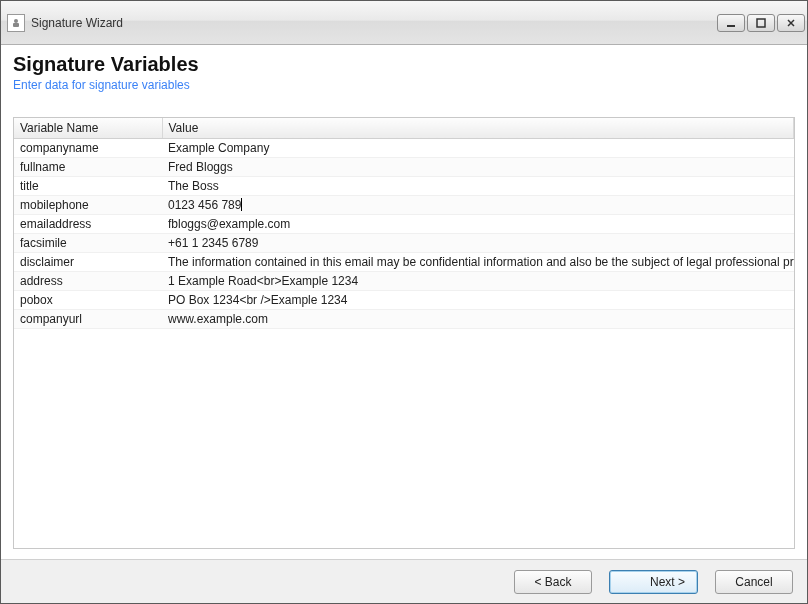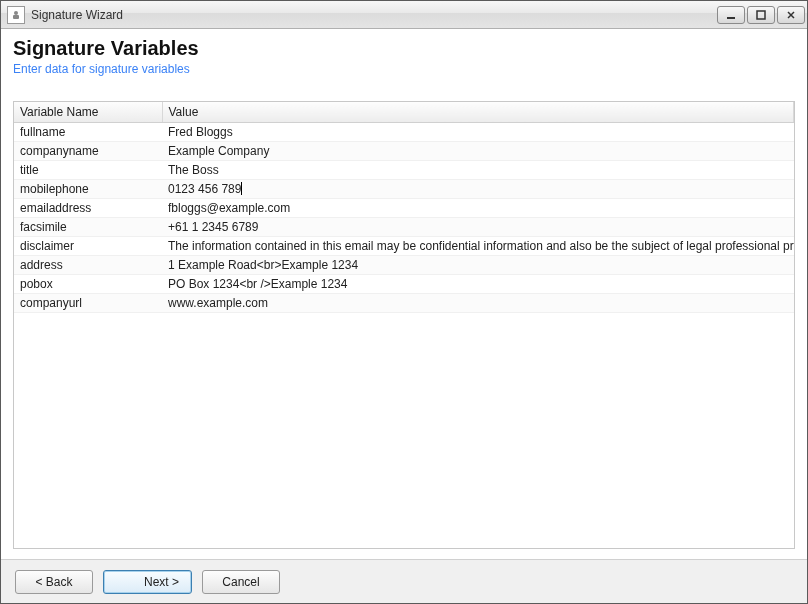--- a/index.html
+++ b/index.html
@@ -17,21 +17,21 @@
     height: 604px;
     background: #f0f0f0;
     border: 1px solid #5a5a5a;
     box-sizing: border-box;
     display: flex;
     flex-direction: column;
     box-shadow: 0 0 8px rgba(0,0,0,0.3);
   }
   
   .titlebar {
-    height: 28px;
+    height: 44px;
     background: linear-gradient(to bottom, #f7f7f7 0%, #e9e9e9 45%, #dcdcdc 46%, #e4e4e4 100%);
     border-bottom: 1px solid #b0b0b0;
     display: flex;
     align-items: center;
     padding: 0 2px 0 6px;
     box-sizing: border-box;
   }
   .titlebar .app-icon {
     width: 16px; height: 16px;
     background: #fff;
@@ -143,22 +143,22 @@
     background: #fff;
   }
 
   
   .footer {
     height: 44px;
     background: #f0f0f0;
     border-top: 1px solid #d0d0d0;
     display: flex;
     align-items: center;
-    justify-content: flex-start;
-    gap: 10px;
+    justify-content: flex-end;
+    gap: 17px;
     padding: 0 14px;
     box-sizing: border-box;
   }
   button.wiz {
     min-width: 78px;
     height: 24px;
     font-size: 12px;
     font-family: inherit;
     background: linear-gradient(to bottom, #fdfdfd, #e6e6e6);
     border: 1px solid #9a9a9a;
@@ -221,26 +221,26 @@
             <col>
           </colgroup>
         <thead>
           <tr>
             <th>Variable Name</th>
             <th>Value</th>
           </tr>
         </thead>
         <tbody id="rows">
             <tr>
+              <td>companyname</td>
+              <td>Example Company</td>
+            </tr>
+            <tr>
               <td>fullname</td>
               <td>Fred Bloggs</td>
-            </tr>
-            <tr>
-              <td>companyname</td>
-              <td>Example Company</td>
             </tr>
             <tr>
               <td>title</td>
               <td>The Boss</td>
             </tr>
             <tr>
               <td>mobilephone</td>
               <td class="editing">0123 456 789<span class="caret"></span></td>
             </tr>
             <tr>

